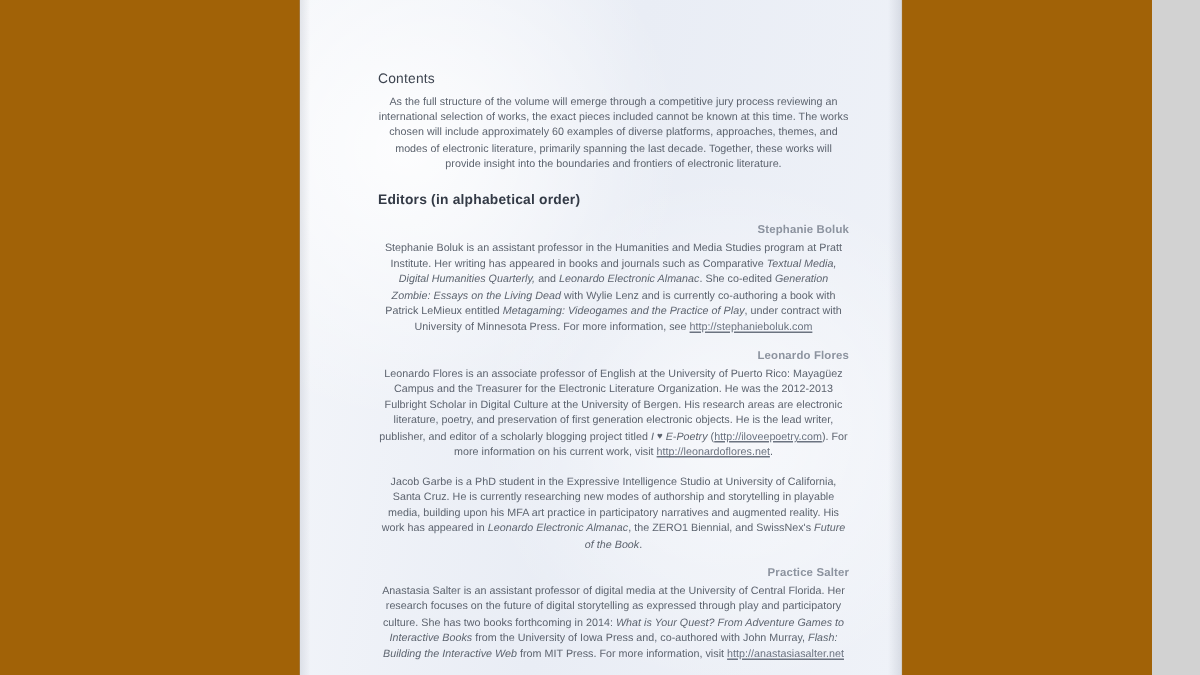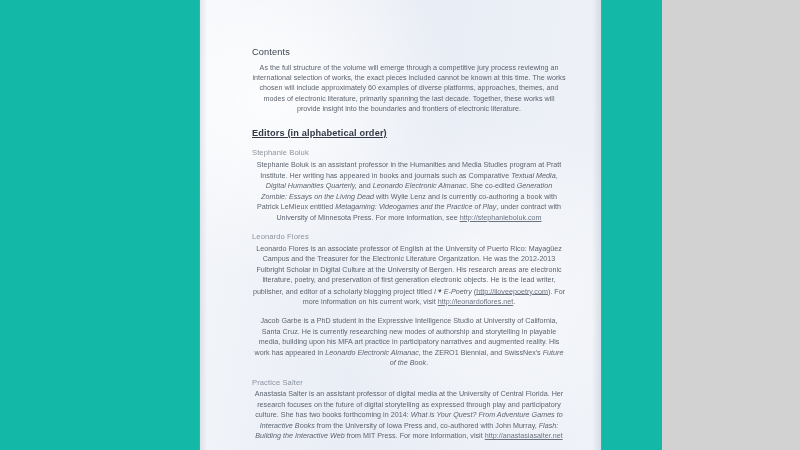--- a/index.html
+++ b/index.html
@@ -8,23 +8,23 @@
   }
   body {
     width: 800px;
     height: 450px;
     background: #d2d2d2;
     font-family: "Liberation Sans", sans-serif;
     overflow: hidden;
   }
   .viewer {
     position: relative;
-    width: 662px;
+    width: 768px;
     height: 450px;
-    background: #14b8a6;
+    background: #a16207;
   }
   .page {
     position: absolute;
     left: 200px;
     top: 0;
     width: 401px;
     height: 450px;
     background: #eef1f7;
     background-image:
       radial-gradient(circle at 18% 22%, rgba(255,255,255,0.85) 0%, rgba(255,255,255,0) 38%),
@@ -59,40 +59,40 @@
     font-size: 9.2px;
     font-weight: 400;
     color: #3d4450;
     letter-spacing: 0.15px;
     line-height: 1.25;
   }
   .section-heading.editors-heading {
     margin-top: 13px;
     font-weight: 600;
     color: #333a46;
-    text-decoration: underline;
   }
   p.body-text {
     margin: 0;
     font-size: 7.15px;
     line-height: 1.465;
     color: #5d646f;
     text-align: center;
     letter-spacing: 0.02px;
   }
   .editor-block {
     margin-top: 9px;
   }
   h3.editor-name {
-    margin: 0 0 2px 0;
+    margin: 0 0 2px 18px;
     font-size: 7.6px;
-    font-weight: 400;
+    font-weight: 700;
     color: #8c939f;
     letter-spacing: 0.1px;
     line-height: 1.3;
+    text-align: right;
   }
   .bio i, .bio em {
     font-style: italic;
   }
   a.doc-link {
     color: #6b7380;
     text-decoration: underline;
   }
   .heart {
     font-style: normal;

